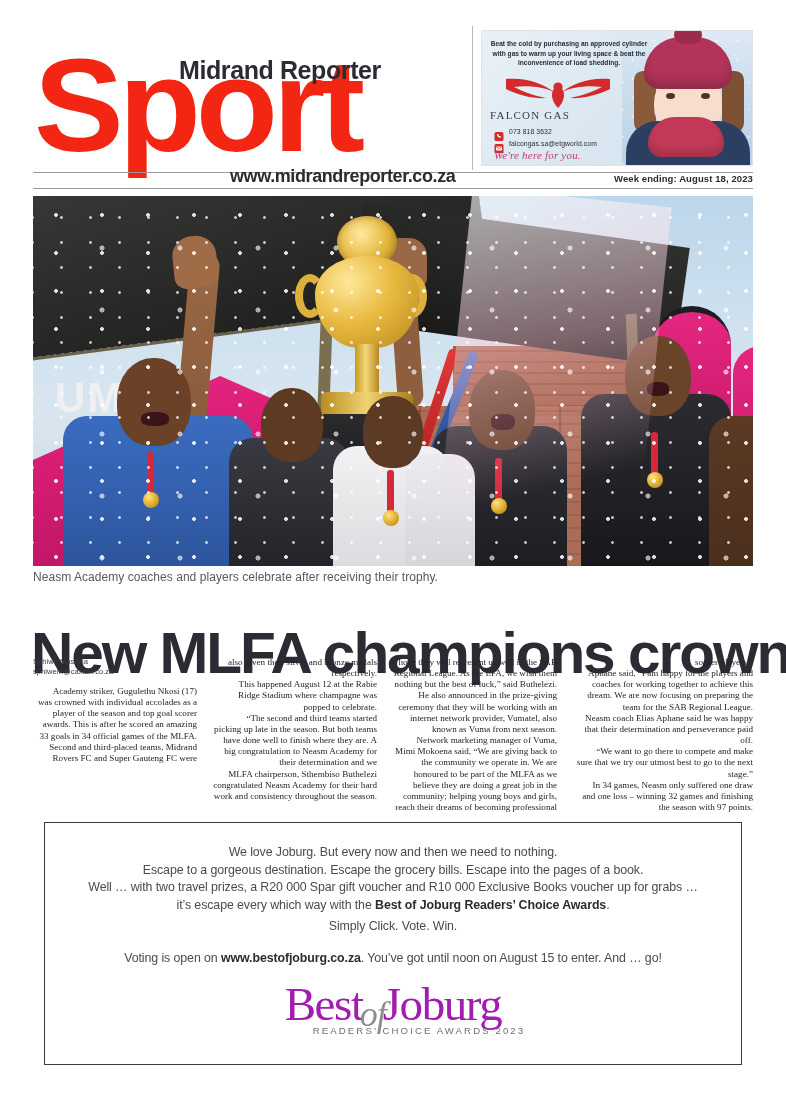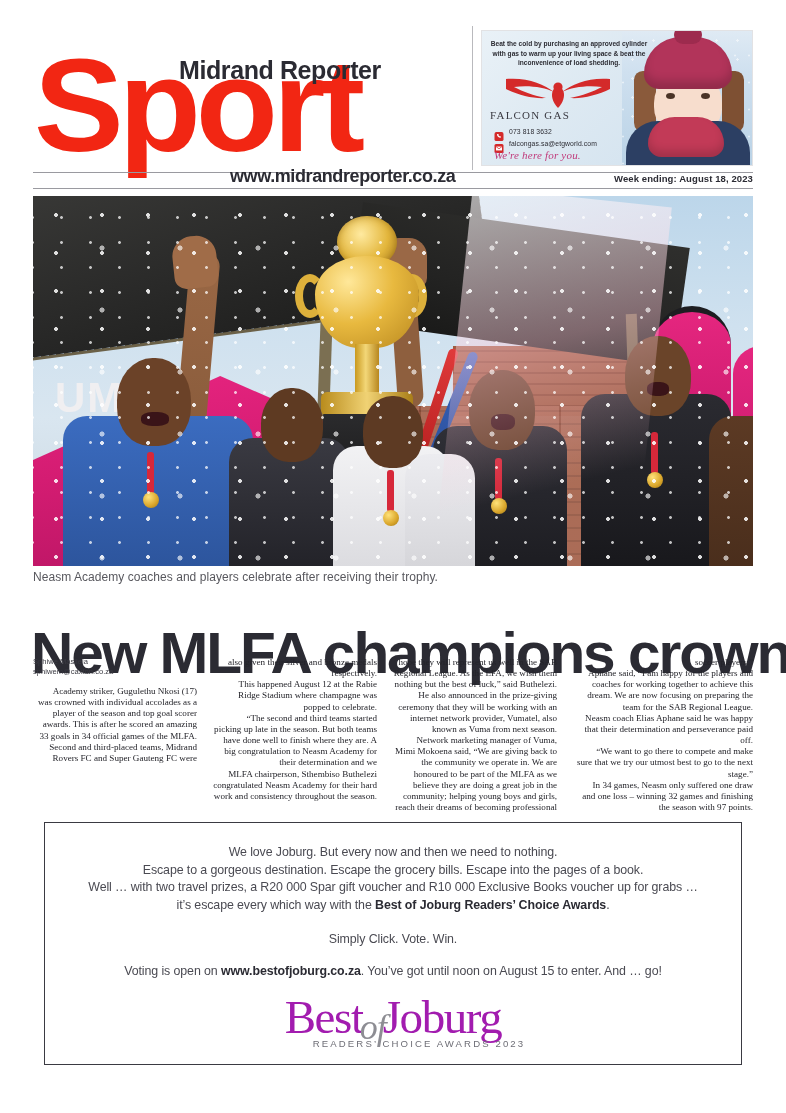--- a/index.html
+++ b/index.html
@@ -330,21 +330,21 @@
     border:1.6px solid #3a3a42; background:#fff;
   }
   .ba-line {
     font-family:"Liberation Sans", sans-serif;
     text-align:center; color:#4a4a52;
     letter-spacing:-0.1px;
   }
   .ba-l1 { margin-top:21px; font-size:12.4px; line-height:17.5px; }
   .ba-l2 { font-size:12.4px; line-height:17.5px; }
   .ba-l2 b { color:#2b2b33; font-weight:bold; }
-  .ba-l3 { margin-top:18px; font-size:12.4px; }
+  .ba-l3 { margin-top:5px; font-size:12.4px; }
   .ba-l4 { margin-top:18px; font-size:12.4px; }
   .ba-l4 b { color:#2b2b33; font-weight:bold; }
   .ba-logo {
     margin-top:10px; text-align:center; position:relative; height:76px;
   }
   .bl-text {
     font-family:"Liberation Serif", serif;
     font-size:47px; color:#a21caf; letter-spacing:-1.4px;
     line-height:58px;
   }

